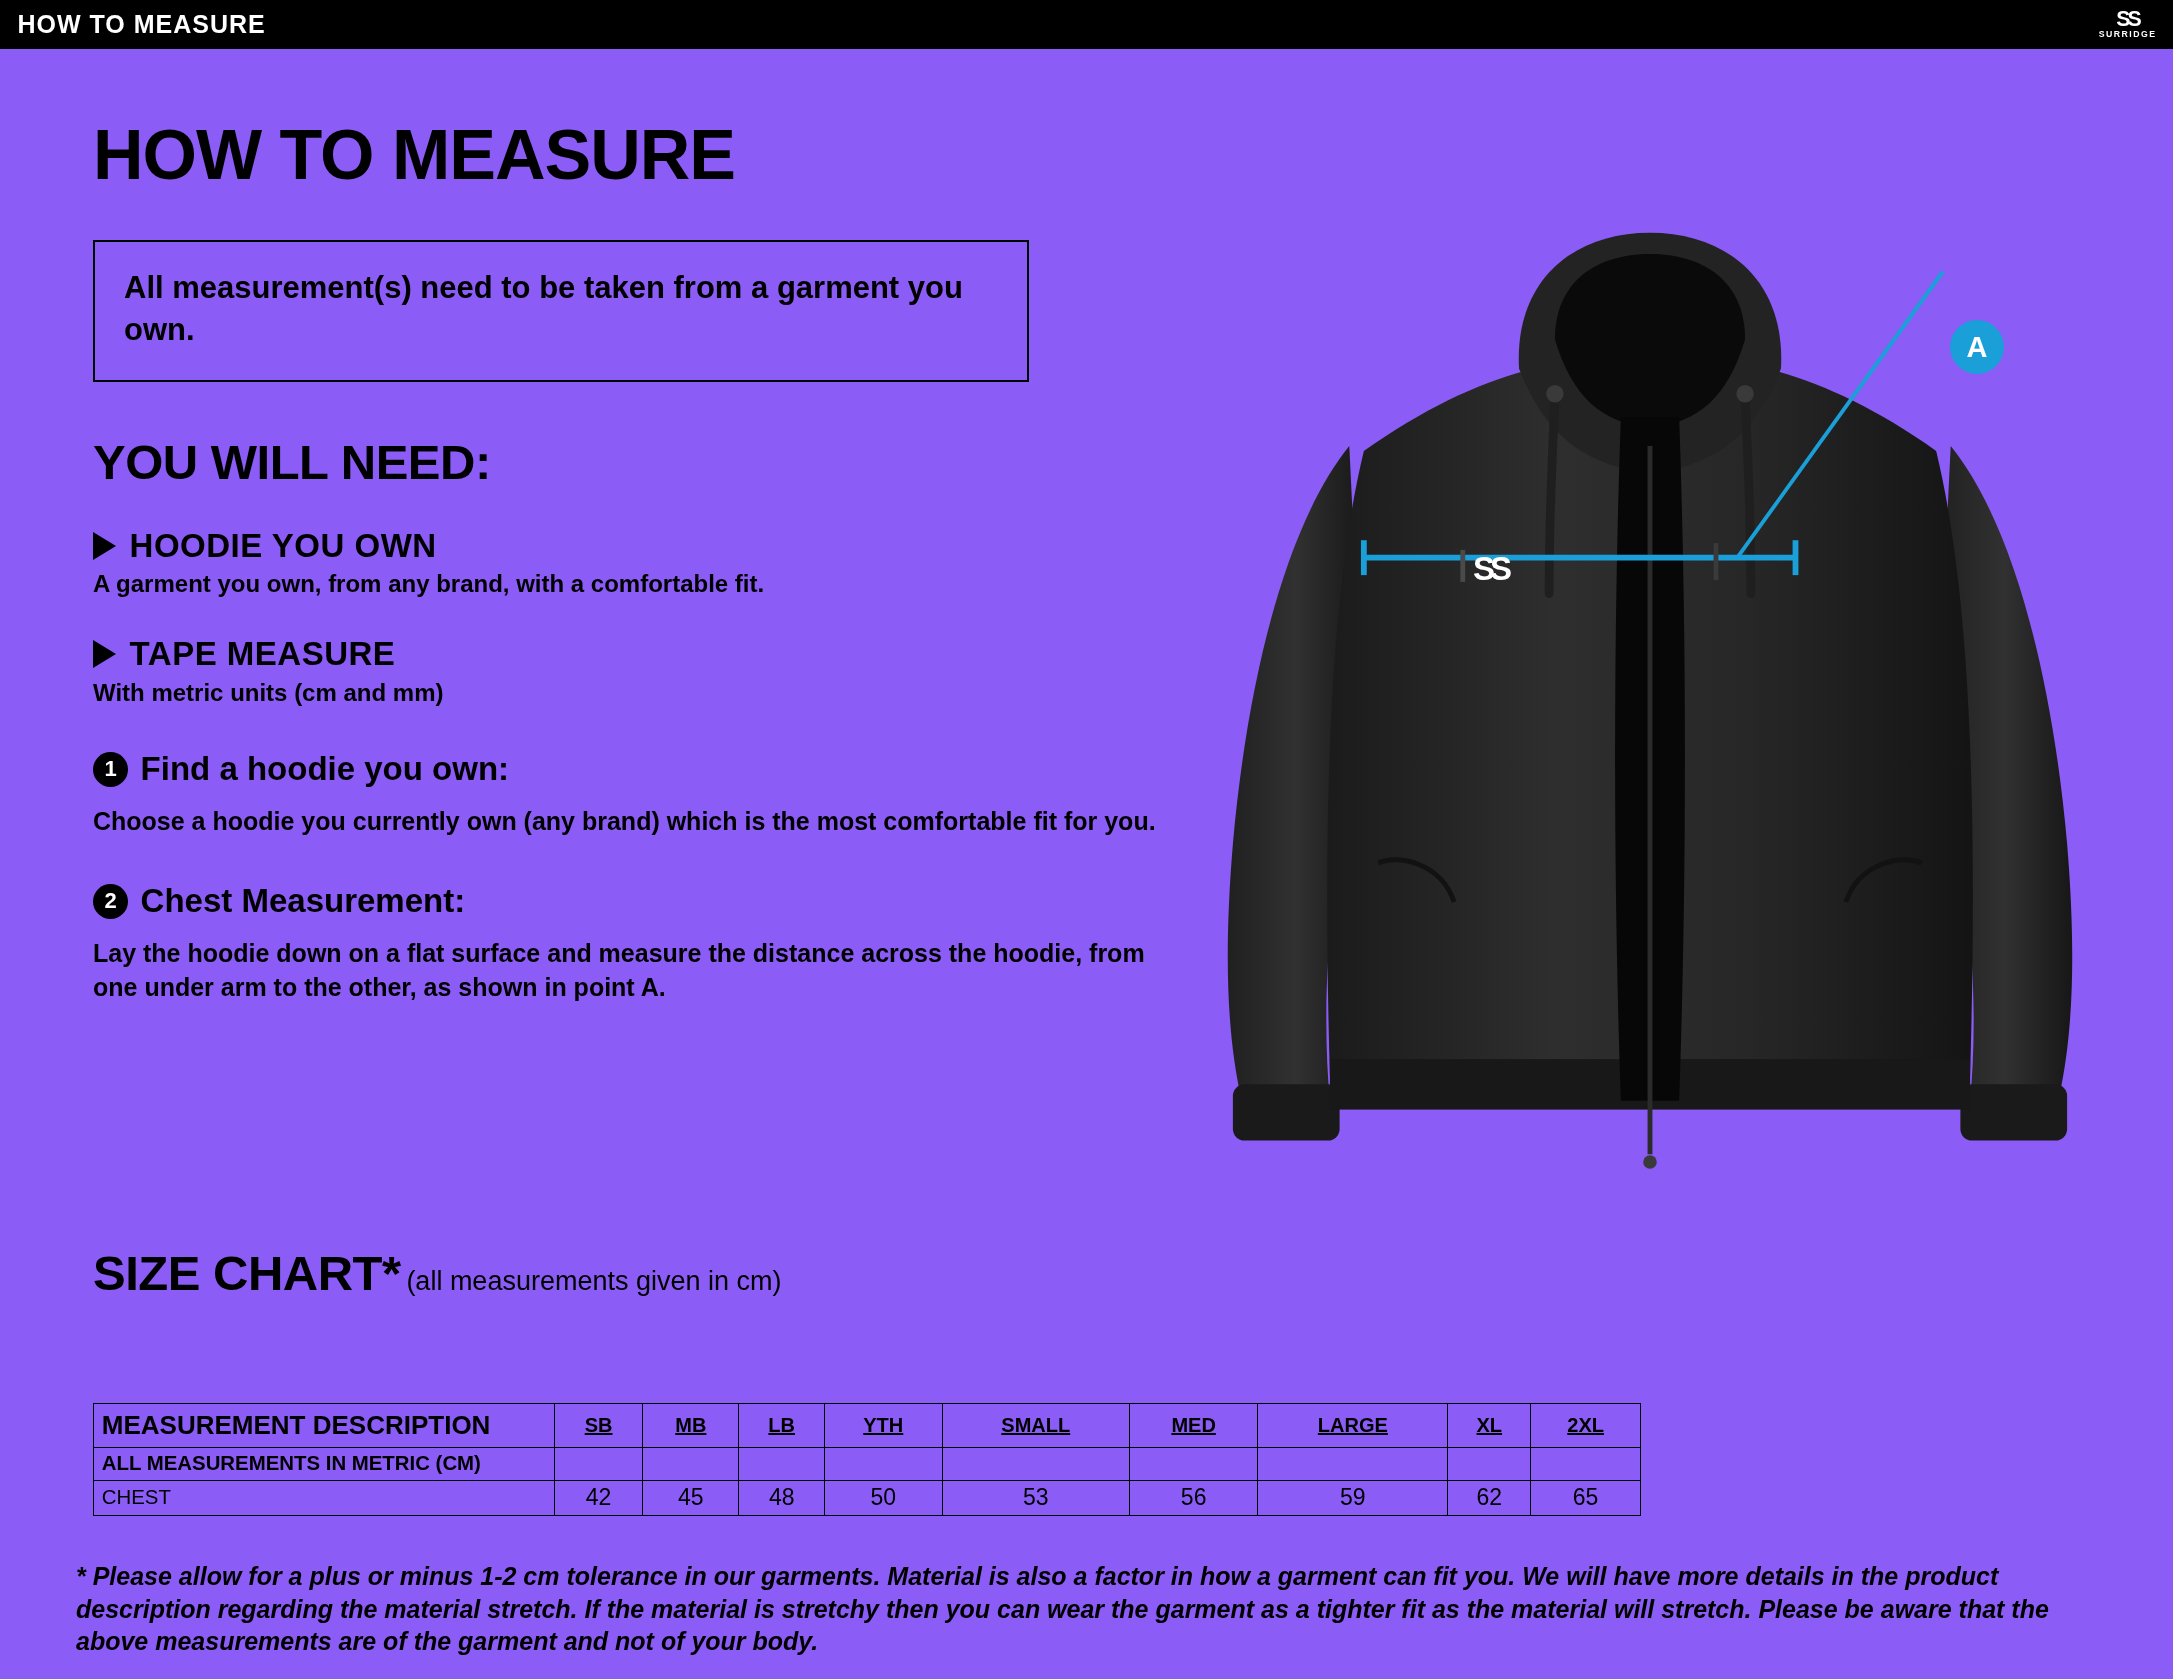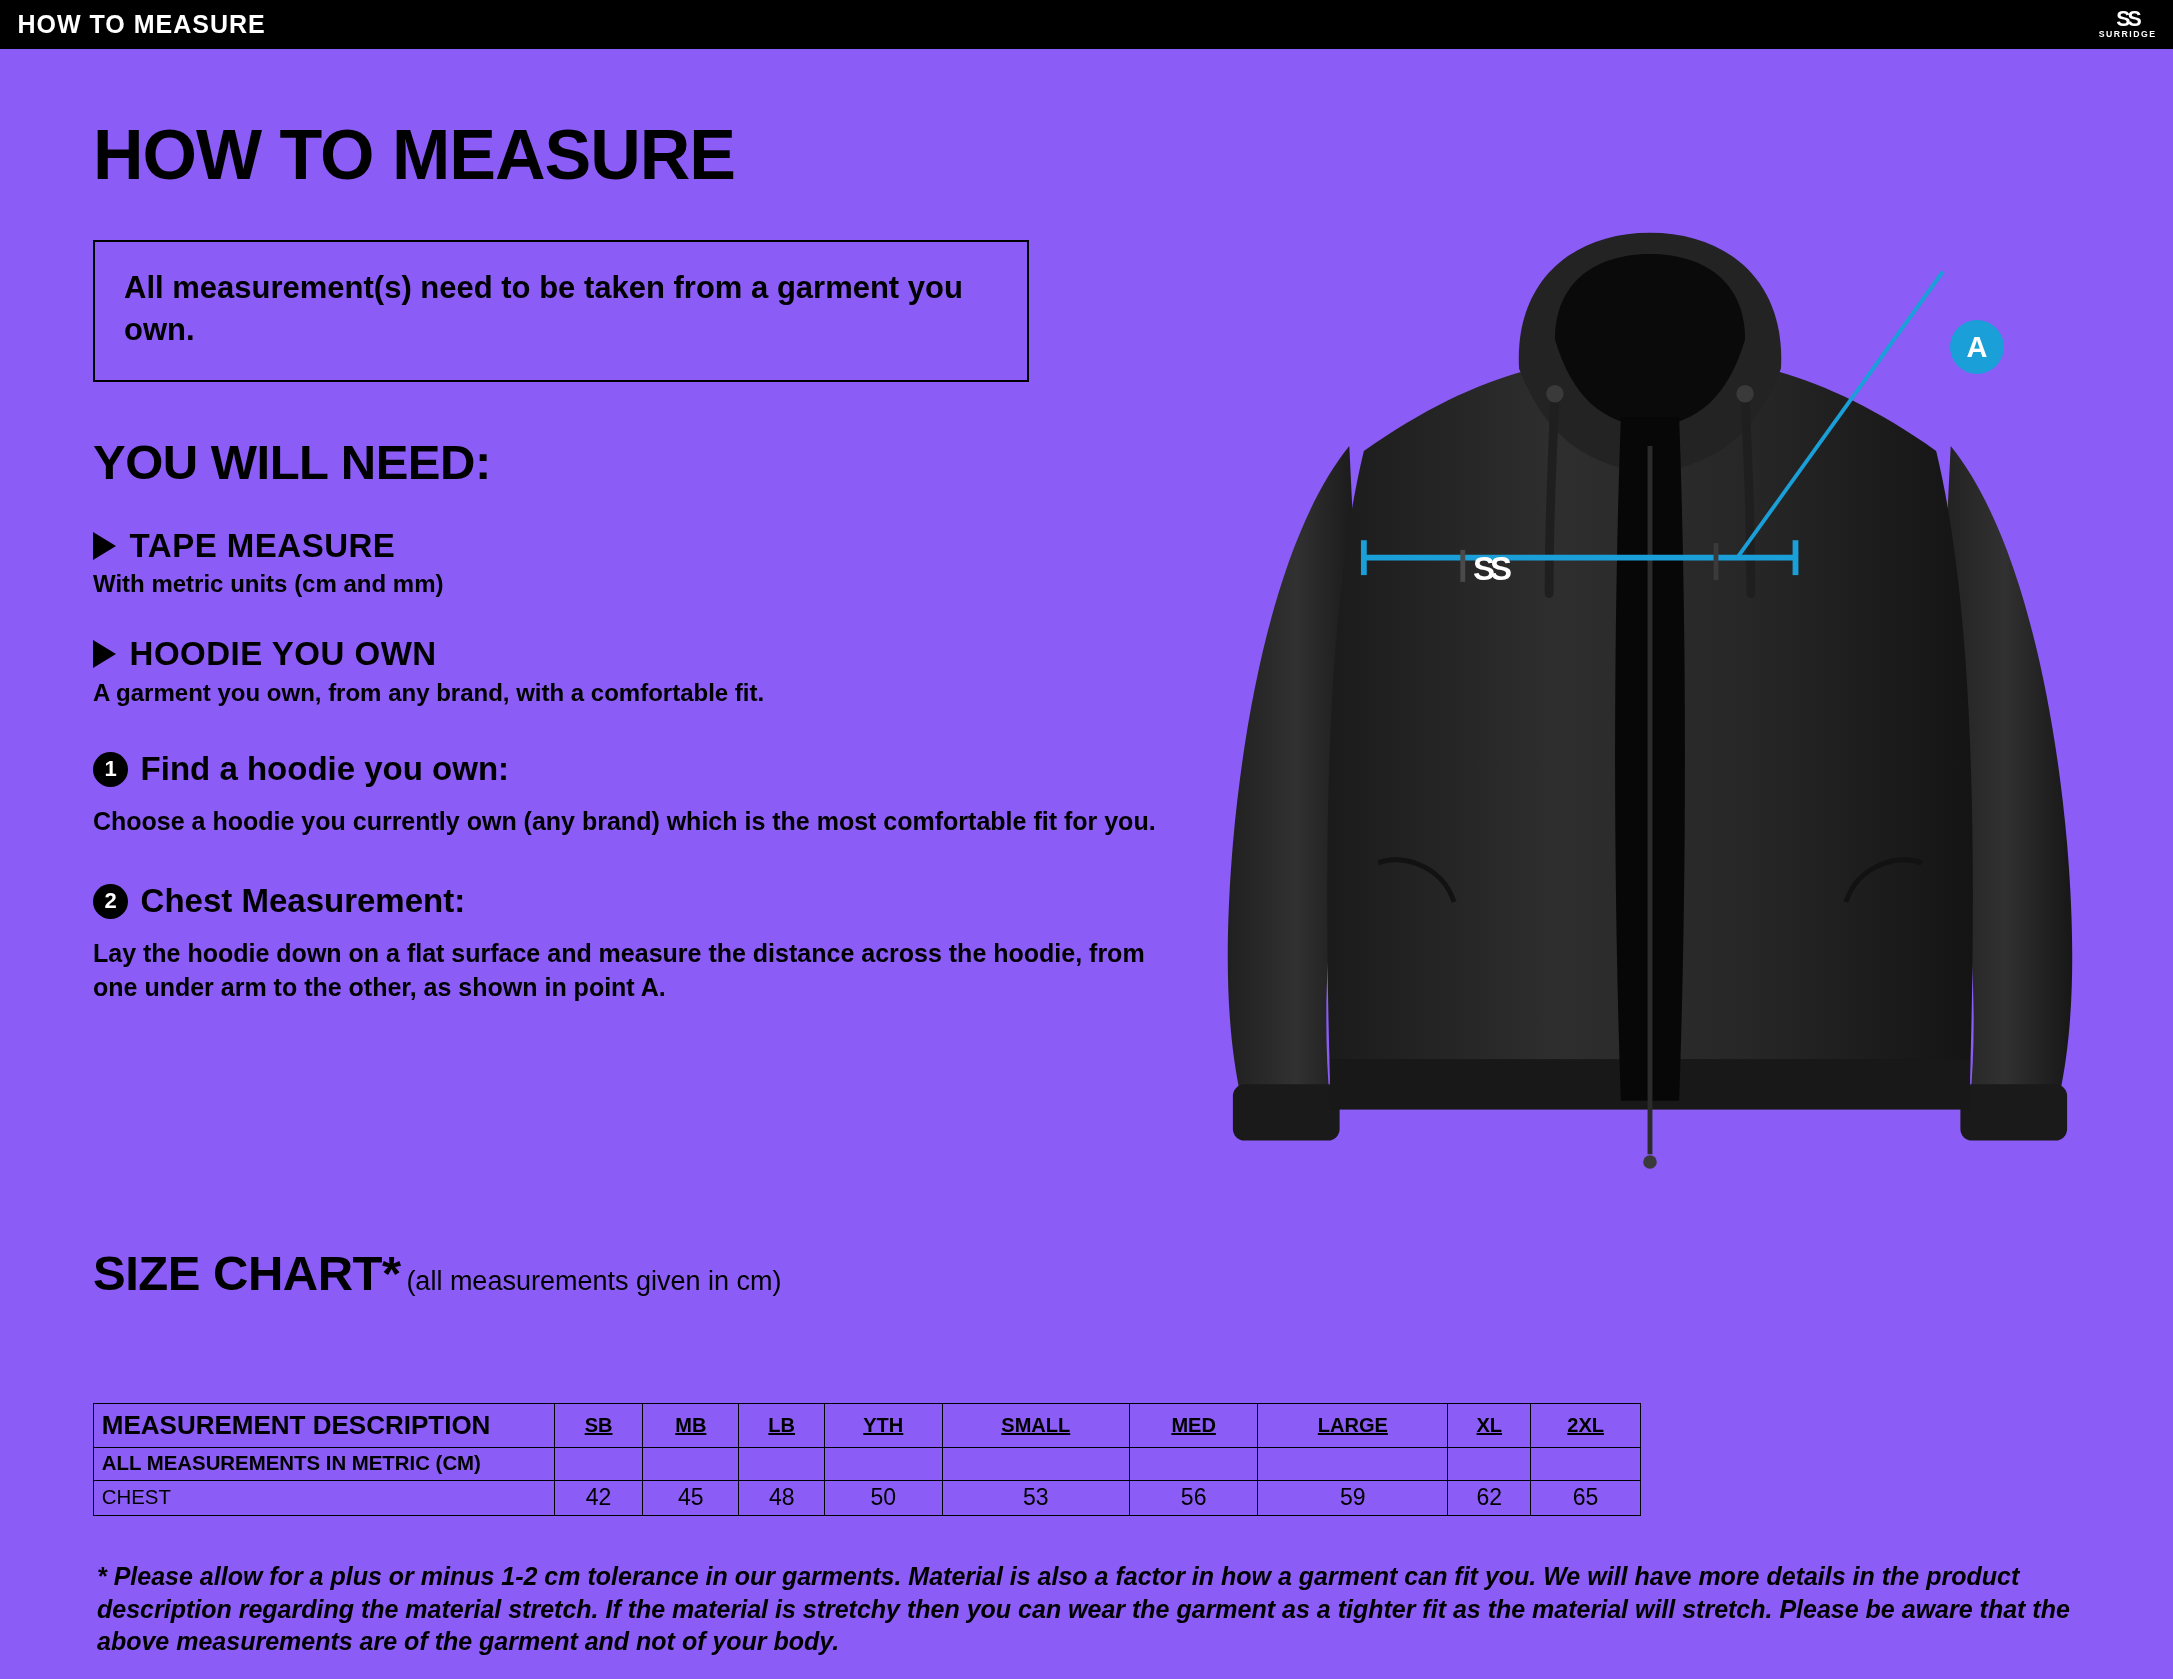--- a/index.html
+++ b/index.html
@@ -205,21 +205,21 @@
   }
   table.size-chart td.val {
     text-align: center;
     font-size: 23px;
     padding: 3.9px;
   }
   table.size-chart td.blank { height: 33px; }
 
   .footnote {
     position: absolute;
-    left: 97px;
+    left: 76px;
     top: 1560px;
     width: 2009px;
     font-size: 25px;
     font-style: italic;
     font-weight: bold;
     line-height: 1.3;
     color: #000000;
   }
 
   
@@ -271,35 +271,35 @@
 
   <div class="left-col">
 
     <h1 class="page-title">HOW TO MEASURE</h1>
 
     <div class="notice-box">
       <p>All measurement(s) need to be taken from a garment you own.</p>
     </div>
 
     <h2 class="section-title">YOU WILL NEED:</h2>
+
+    <div class="need-item">
+      <div class="need-head">
+        <span class="tri"></span>
+        <span class="need-label">HOODIE YOU OWN</span>
+      </div>
+      <div class="need-sub">A garment you own, from any brand, with a comfortable fit.</div>
+    </div>
 
     <div class="need-item">
       <div class="need-head">
         <span class="tri"></span>
         <span class="need-label">TAPE MEASURE</span>
       </div>
       <div class="need-sub">With metric units (cm and mm)</div>
-    </div>
-
-    <div class="need-item">
-      <div class="need-head">
-        <span class="tri"></span>
-        <span class="need-label">HOODIE YOU OWN</span>
-      </div>
-      <div class="need-sub">A garment you own, from any brand, with a comfortable fit.</div>
     </div>
 
     <div class="step">
       <div class="step-head">
         <span class="step-num">1</span>
         <span class="step-title">Find a hoodie you own:</span>
       </div>
       <div class="step-body">Choose a hoodie you currently own (any brand) which is the most comfortable fit for you.</div>
     </div>
 

